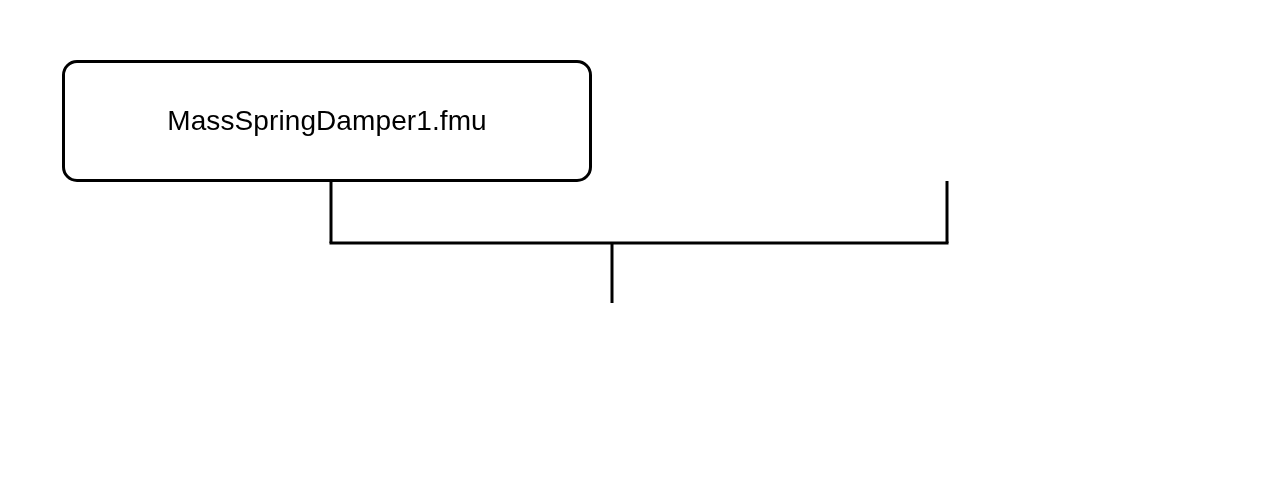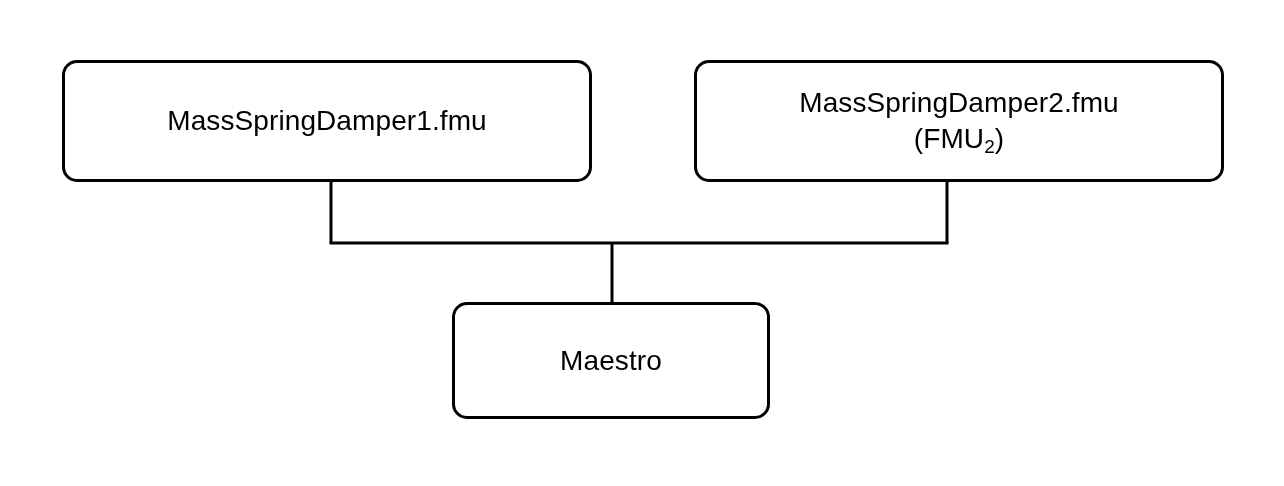--- a/index.html
+++ b/index.html
@@ -82,22 +82,15 @@
     <path d="M 331 181 L 331 243" fill="none" stroke="#000000" stroke-width="3" stroke-linecap="butt"></path>
     <path d="M 947 181 L 947 243" fill="none" stroke="#000000" stroke-width="3" stroke-linecap="butt"></path>
     <path d="M 329.5 243 L 948.5 243" fill="none" stroke="#000000" stroke-width="3" stroke-linecap="butt"></path>
     <path d="M 612 243 L 612 303" fill="none" stroke="#000000" stroke-width="3" stroke-linecap="butt"></path>
   </svg>
 
   <div class="node" id="node-fmu1">
     <span class="node-line">MassSpringDamper1.fmu</span>
   </div>
 
-  <div class="node" id="node-fmu2">
-    <span class="node-line">MassSpringDamper2.fmu</span>
-    <span class="node-line"><span>(FMU</span><sub>2</sub><span>)</span></span>
-  </div>
 
-  <div class="node" id="node-maestro">
-    <span class="node-line">Maestro</span>
-  </div>
 
 </div>
 
 </body></html>

